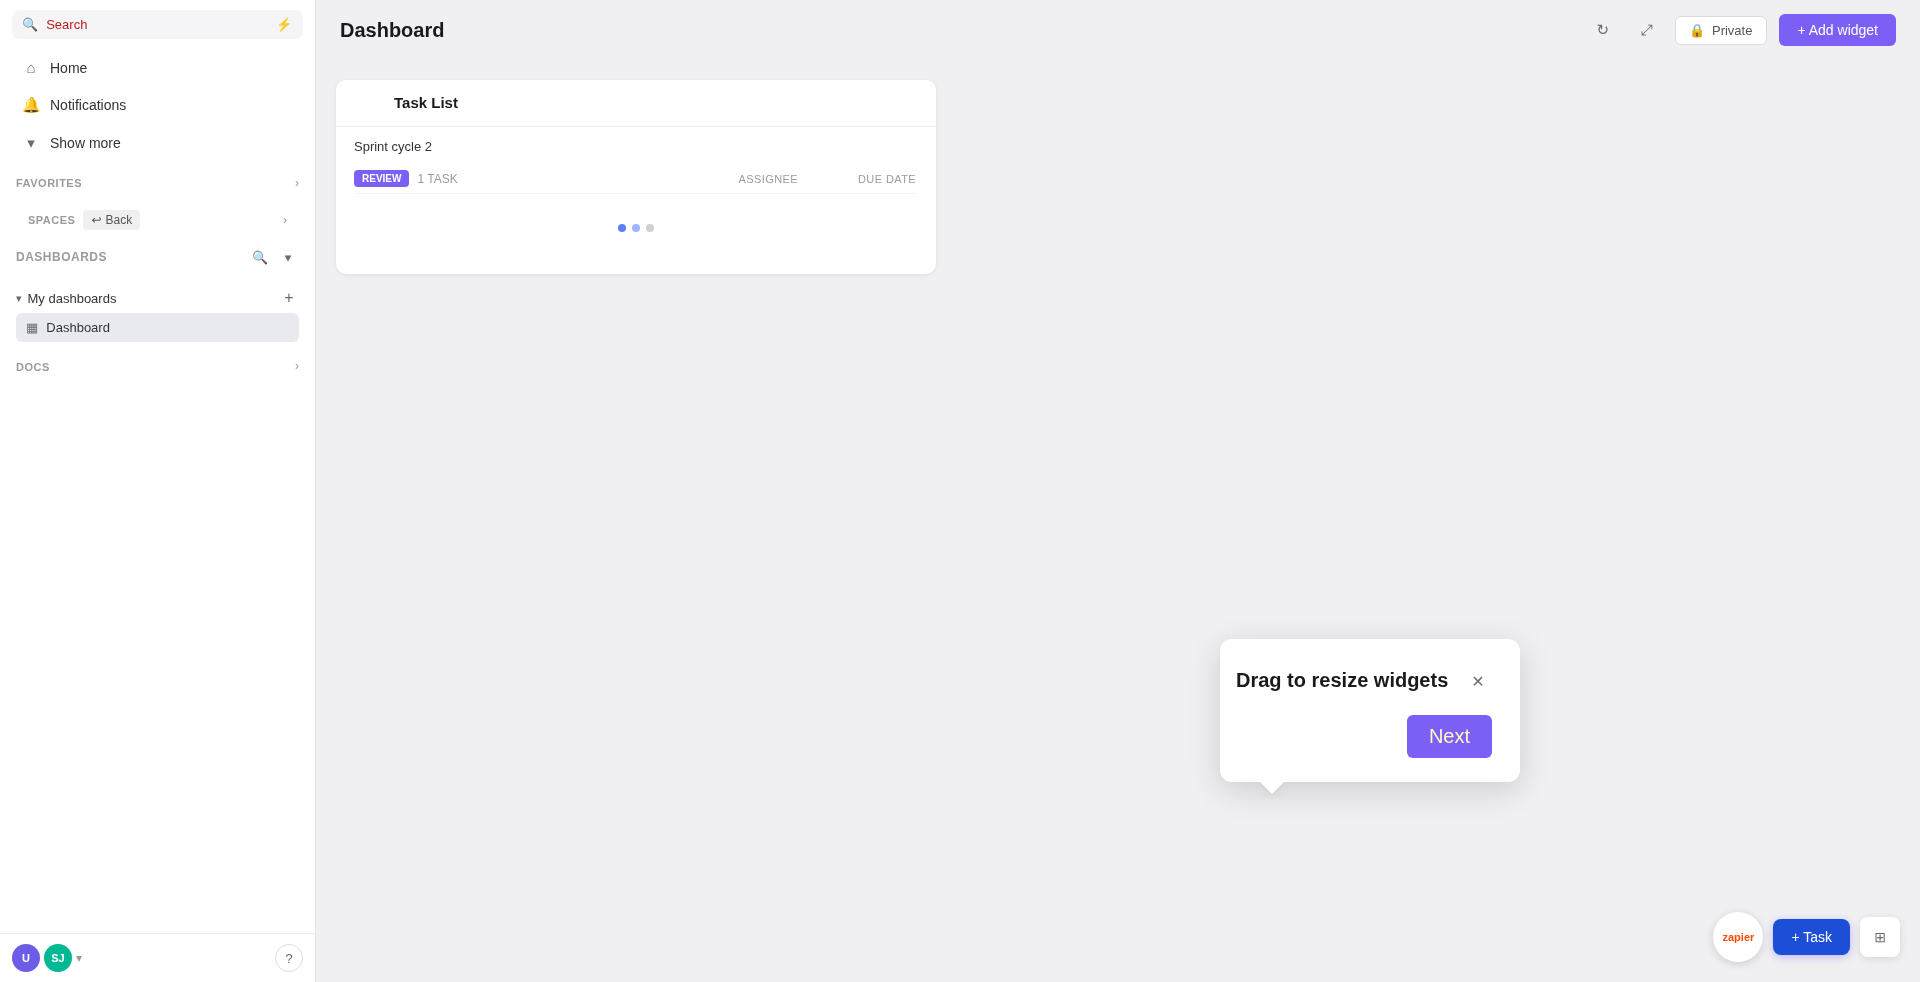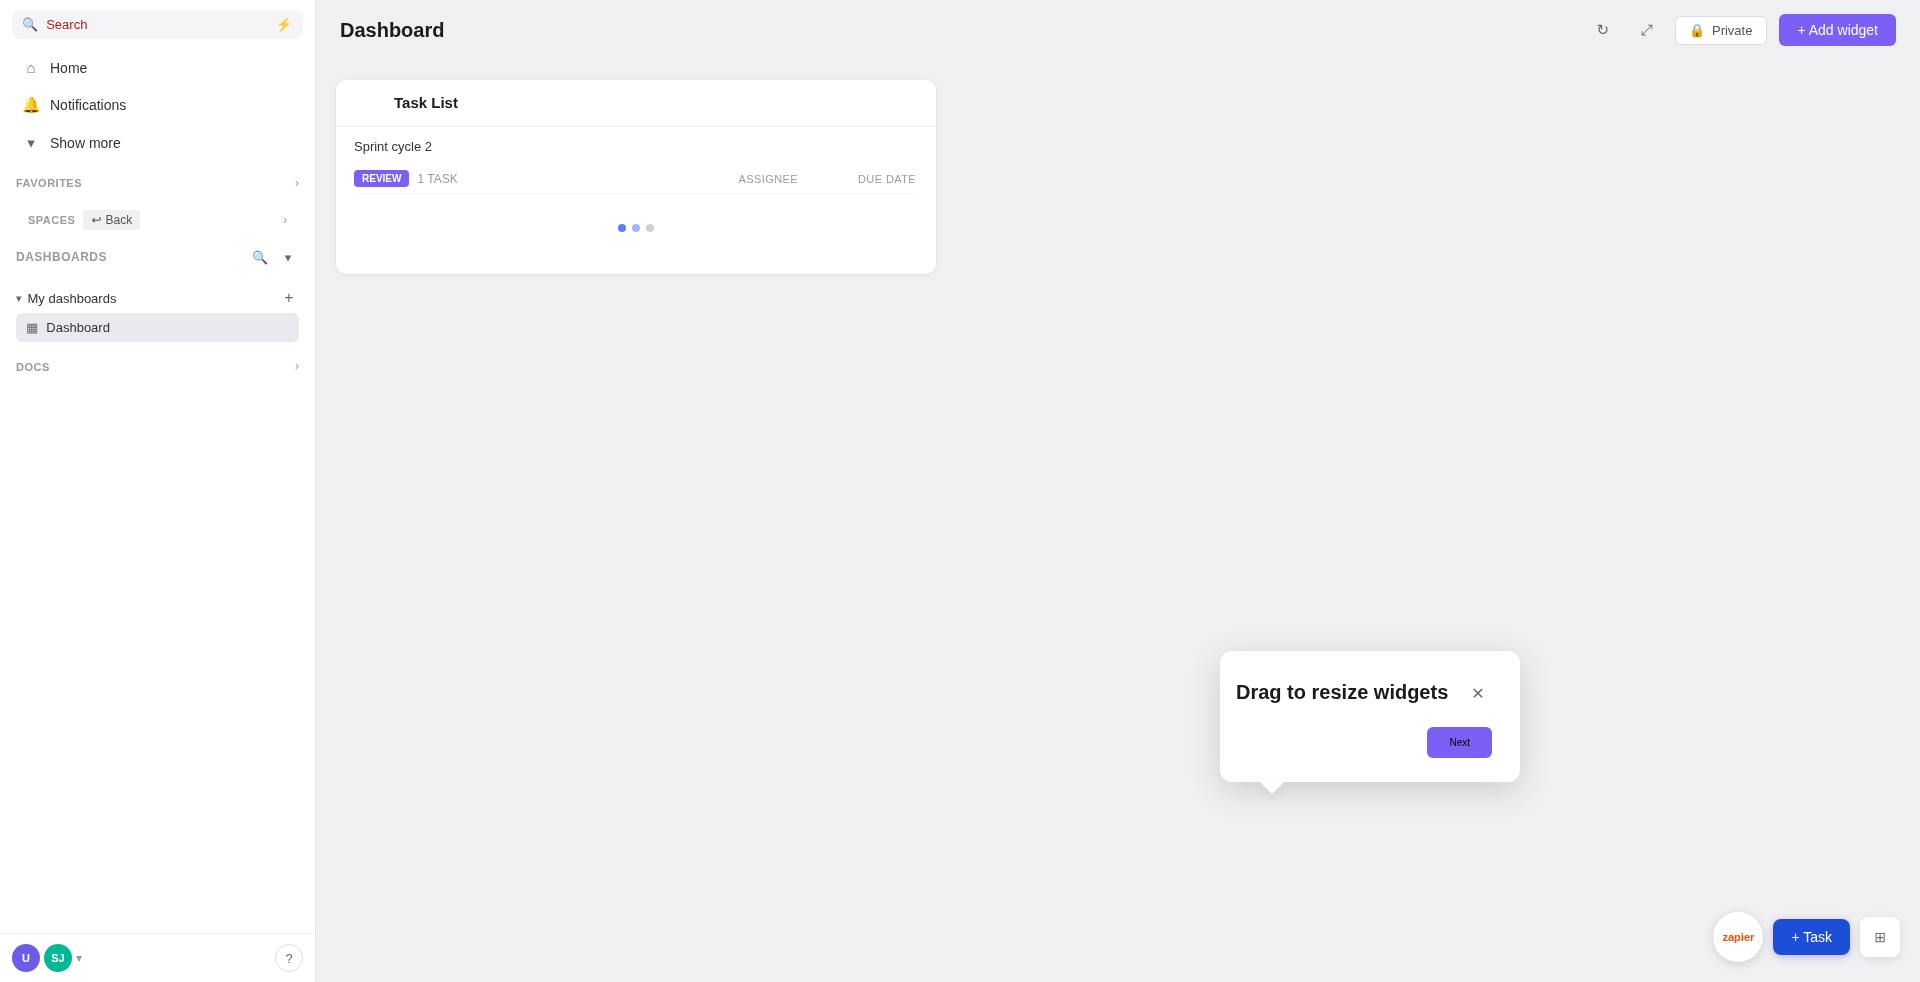--- a/index.html
+++ b/index.html
@@ -490,25 +490,25 @@
       flex-shrink: 0;
     }
 
     .tooltip-footer {
       display: flex;
       justify-content: flex-end;
     }
 
     .next-btn {
       background: #7c5ff5;
-      color: #000000;
+      color: #fef9c3;
       border: none;
       padding: 10px 22px;
       border-radius: 6px;
-      font-size: 10px;
+      font-size: 20px;
       font-weight: 500;
       cursor: pointer;
     }
 
     
     .tooltip-popover::before {
       content: '';
       position: absolute;
       bottom: -12px;
       left: 40px;

